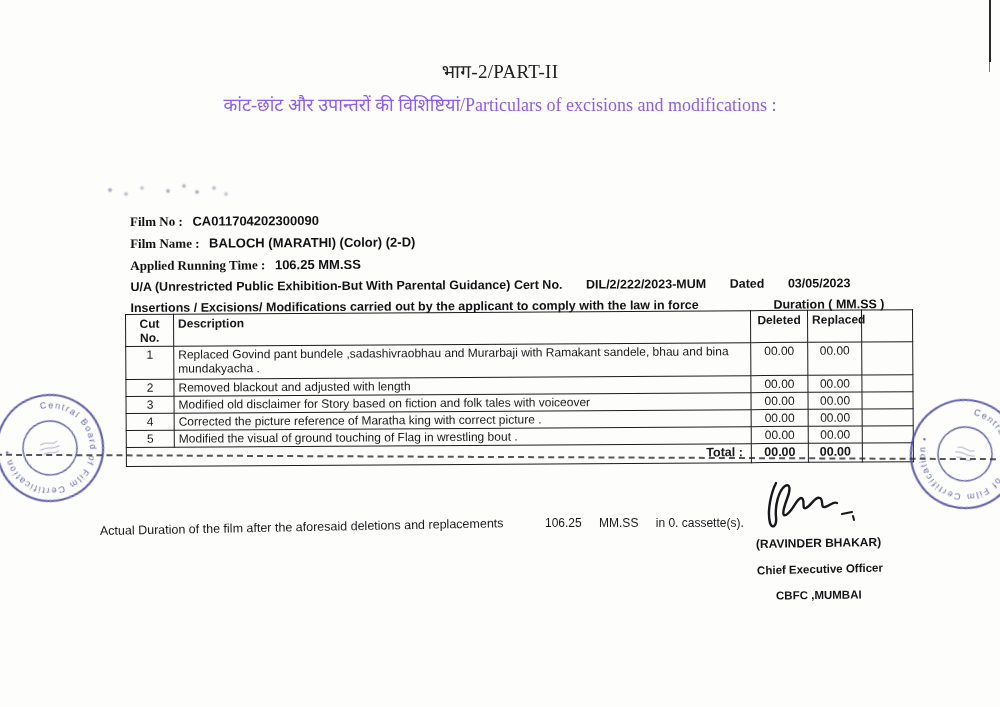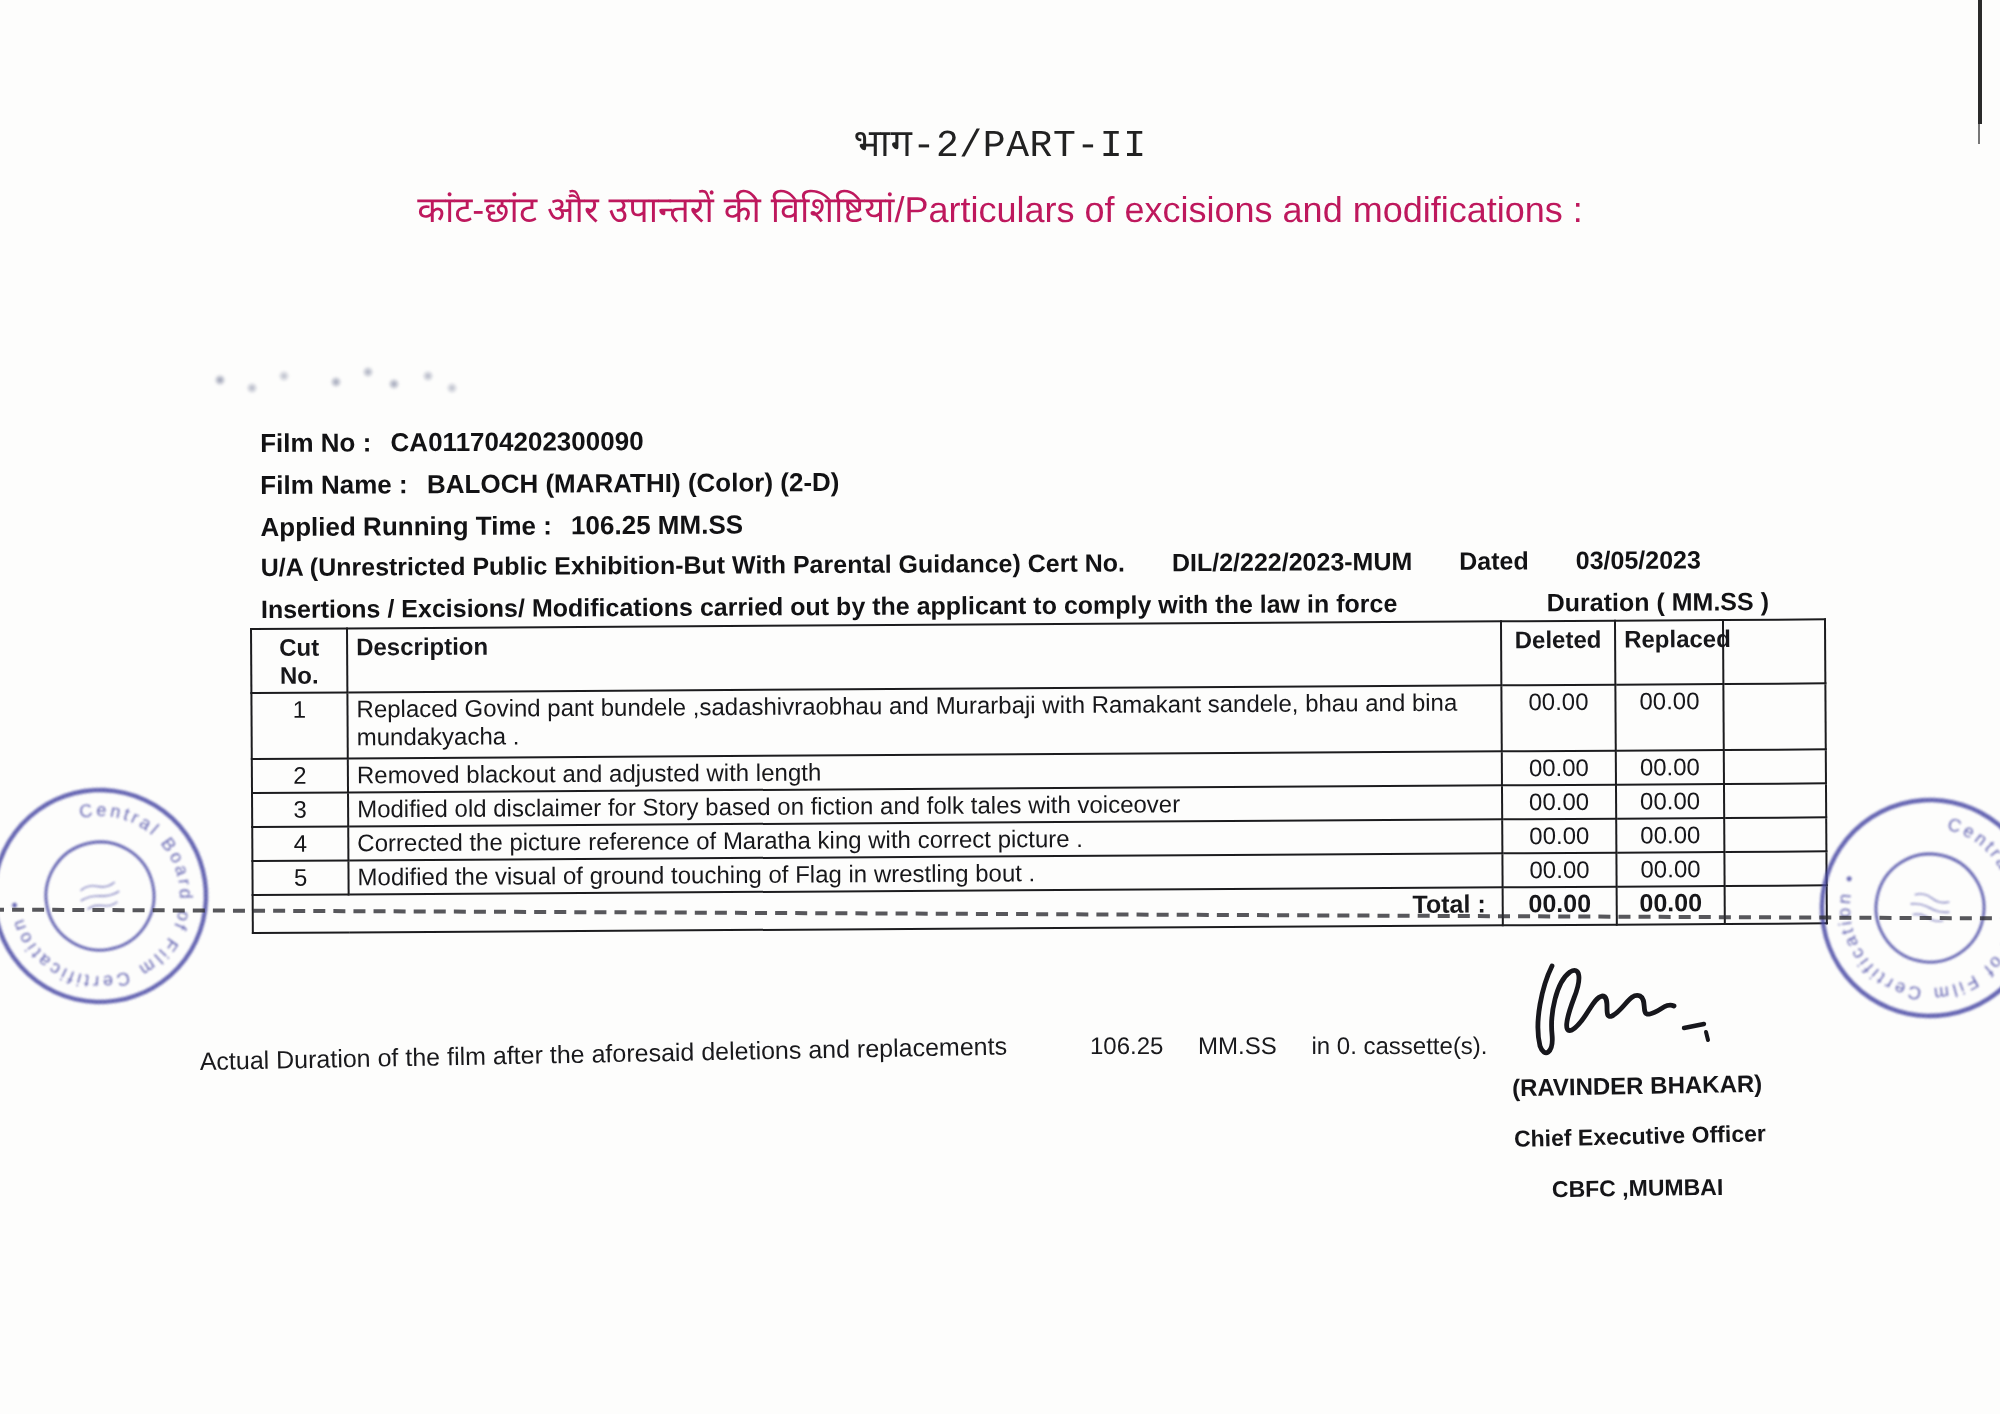--- a/index.html
+++ b/index.html
@@ -7,43 +7,43 @@
   .page {
     position:relative; width:1000px; height:707px; margin:0 auto;
     background:#fdfdfc; overflow:hidden; color:#1d1d1f;
   }
   
   .edge-artifact { position:absolute; left:989px; top:0; width:2px; height:62px; background:#2a2a2a; }
   .edge-artifact::after { content:""; position:absolute; left:0; top:62px; width:1px; height:10px; background:#777; }
 
   .doc-title {
     position:absolute; top:58px; left:0; width:100%; text-align:center;
-    font-family:Liberation Mono, monospace; font-size:19px; color:#222; letter-spacing:.3px;
+    font-family:Liberation Serif, serif; font-size:19px; color:#222; letter-spacing:.3px;
   }
   .doc-subtitle {
     position:absolute; top:92px; left:0; width:100%; text-align:center;
-    font-family:Liberation Sans, sans-serif; font-size:18px; color:#be185d;
+    font-family:Liberation Serif, serif; font-size:18px; color:#8b5cf6;
   }
   .smudge {
     position:absolute; left:98px; top:176px; width:150px; height:26px;
     background:
       radial-gradient(circle 2px at 12px 14px, rgba(60,70,110,.55) 0, transparent 3px),
       radial-gradient(circle 2px at 28px 18px, rgba(60,70,110,.4) 0, transparent 3px),
       radial-gradient(circle 2px at 44px 12px, rgba(60,70,110,.35) 0, transparent 3px),
       radial-gradient(circle 2px at 70px 15px, rgba(60,70,110,.5) 0, transparent 3px),
       radial-gradient(circle 2px at 86px 10px, rgba(60,70,110,.45) 0, transparent 3px),
       radial-gradient(circle 2px at 99px 16px, rgba(60,70,110,.5) 0, transparent 3px),
       radial-gradient(circle 2px at 116px 12px, rgba(60,70,110,.4) 0, transparent 3px),
       radial-gradient(circle 2px at 128px 18px, rgba(60,70,110,.35) 0, transparent 3px);
     filter:blur(.6px);
   }
 
   .film-block { position:absolute; left:130px; top:214px; width:784px; transform:rotate(-.3deg); transform-origin:left top; }
   .film-line { font-size:13px; margin-bottom:6px; color:#121214; }
-  .film-line .lbl { font-weight:bold; }
+  .film-line .lbl { font-weight:bold;font-family:Liberation Serif, serif; }
   .film-line .val { font-weight:600; margin-left:6px; }
   .cert-line { font-size:12.5px; font-weight:bold; margin-bottom:7px; color:#121214; }
   .cert-line .sp { margin-left:20px; }
   .ins-line { font-size:12.5px; font-weight:bold; display:flex; justify-content:space-between; color:#121214; }
   .ins-line .dur { padding-right:30px;margin-left:48px; }
 
   table.cuts-table {
     position:absolute; left:125px; top:314px; width:787px;
     border-collapse:collapse; table-layout:fixed;
     font-size:12px; color:#17171a;

